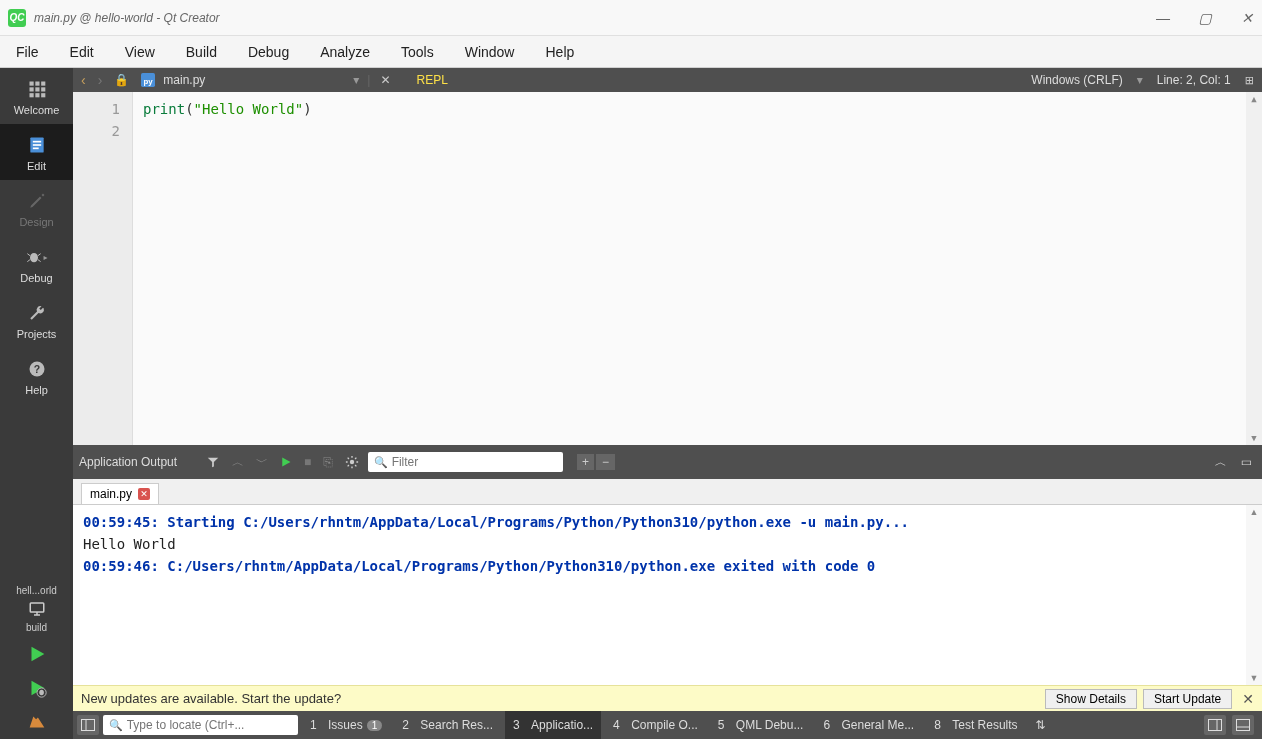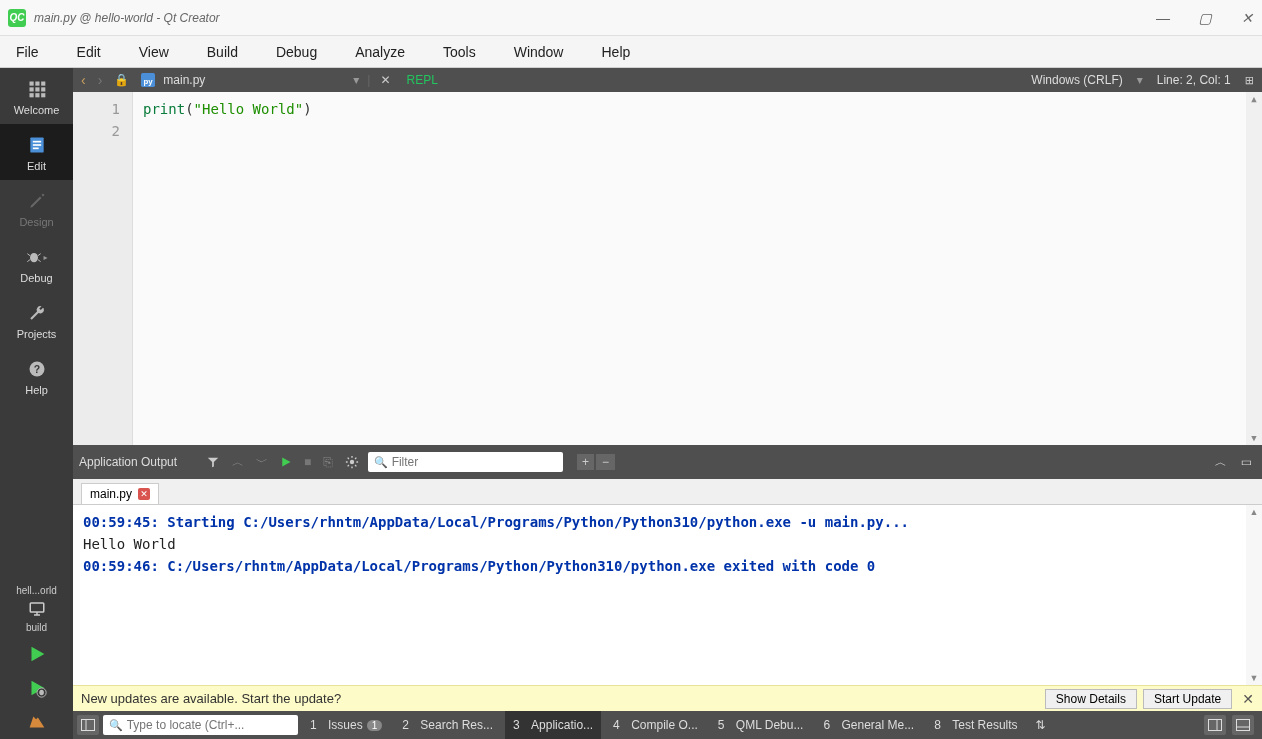--- a/index.html
+++ b/index.html
@@ -6,21 +6,21 @@
 body { font-family: "Segoe UI", Tahoma, sans-serif; font-size: 13px; background: #f0f0f0; width: 1262px; height: 739px; overflow: hidden; display: flex; flex-direction: column; }
 
 
 .titlebar { height: 36px; background: #f8f8f8; display: flex; align-items: center; padding: 0 8px; border-bottom: 1px solid #e0e0e0; font-style: italic; }
 .titlebar .logo { width: 18px; height: 18px; background: #41cd52; border-radius: 3px; font-size: 10px; color: #fff; display: flex; align-items: center; justify-content: center; font-weight: bold; margin-right: 8px; }
 .titlebar .title { flex: 1; color: #666; font-size: 12px; }
 .titlebar .winbtns { display: flex; gap: 28px; color: #666; }
 .titlebar .winbtn { cursor: pointer; font-size: 14px; width: 14px; text-align: center; }
 
 
-.menubar { height: 32px; background: #f5f5f5; display: flex; align-items: center; padding: 0 6px; gap: 18px; border-bottom: 1px solid #d0d0d0; }
+.menubar { height: 32px; background: #f5f5f5; display: flex; align-items: center; padding: 0 6px; gap: 11px; border-bottom: 1px solid #d0d0d0; }
 .menubar .menuitem { padding: 4px 10px; cursor: pointer; color: #222; font-size: 14px; }
 
 
 .mainrow { flex: 1; display: flex; min-height: 0; }
 
 
 .sidebar { width: 73px; background: #3a3a3a; display: flex; flex-direction: column; color: #ddd; }
 .side-item { display: flex; flex-direction: column; align-items: center; padding: 10px 4px 8px 4px; cursor: pointer; font-size: 11px; gap: 4px; }
 .side-item.active { background: #1c1c1c; }
 .side-item.disabled { color: #777; }
@@ -34,21 +34,21 @@
 .editcol { flex: 1; display: flex; flex-direction: column; min-width: 0; }
 
 
 .editbar { height: 24px; background: #4f4f4f; color: #ccc; display: flex; align-items: center; font-size: 12px; padding: 0 4px; gap: 4px; }
 .editbar .arrow { color: #c8a05c; padding: 0 4px; cursor: pointer; font-size: 14px; }
 .editbar .arrow.dim { color: #777; }
 .editbar .fileicon { width: 14px; height: 14px; margin: 0 4px; display: inline-block; }
 .editbar .filename { color: #ddd; padding-right: 140px; }
 .editbar .dropdown { color: #999; padding: 0 4px; cursor: pointer; }
 .editbar .closex { color: #ccc; padding: 0 6px; cursor: pointer; }
-.editbar .repl { color: #22c55e; padding: 0 6px; }
+.editbar .repl { color: #fde047; padding: 0 6px; margin-left: 10px; }
 .editbar .flex { flex: 1; }
 .editbar .statusr { color: #ddd; padding: 0 6px; }
 .editbar .square { color: #ccc; padding: 0 4px; cursor: pointer; font-size: 11px; }
 
 
 .editor { flex: 1; display: flex; background: #fafafa; font-family: Consolas, monospace; font-size: 14px; min-height: 0; position: relative; }
 .gutter { width: 60px; background: #ececec; color: #999; text-align: right; padding: 6px 12px 6px 6px; line-height: 22px; border-right: 1px solid #ddd; }
 .codesurf { flex: 1; padding: 6px 10px; line-height: 22px; white-space: pre; color: #333; }
 .codesurf .fn { color: #0a7c3c; }
 .codesurf .str { color: #1d8f00; }

